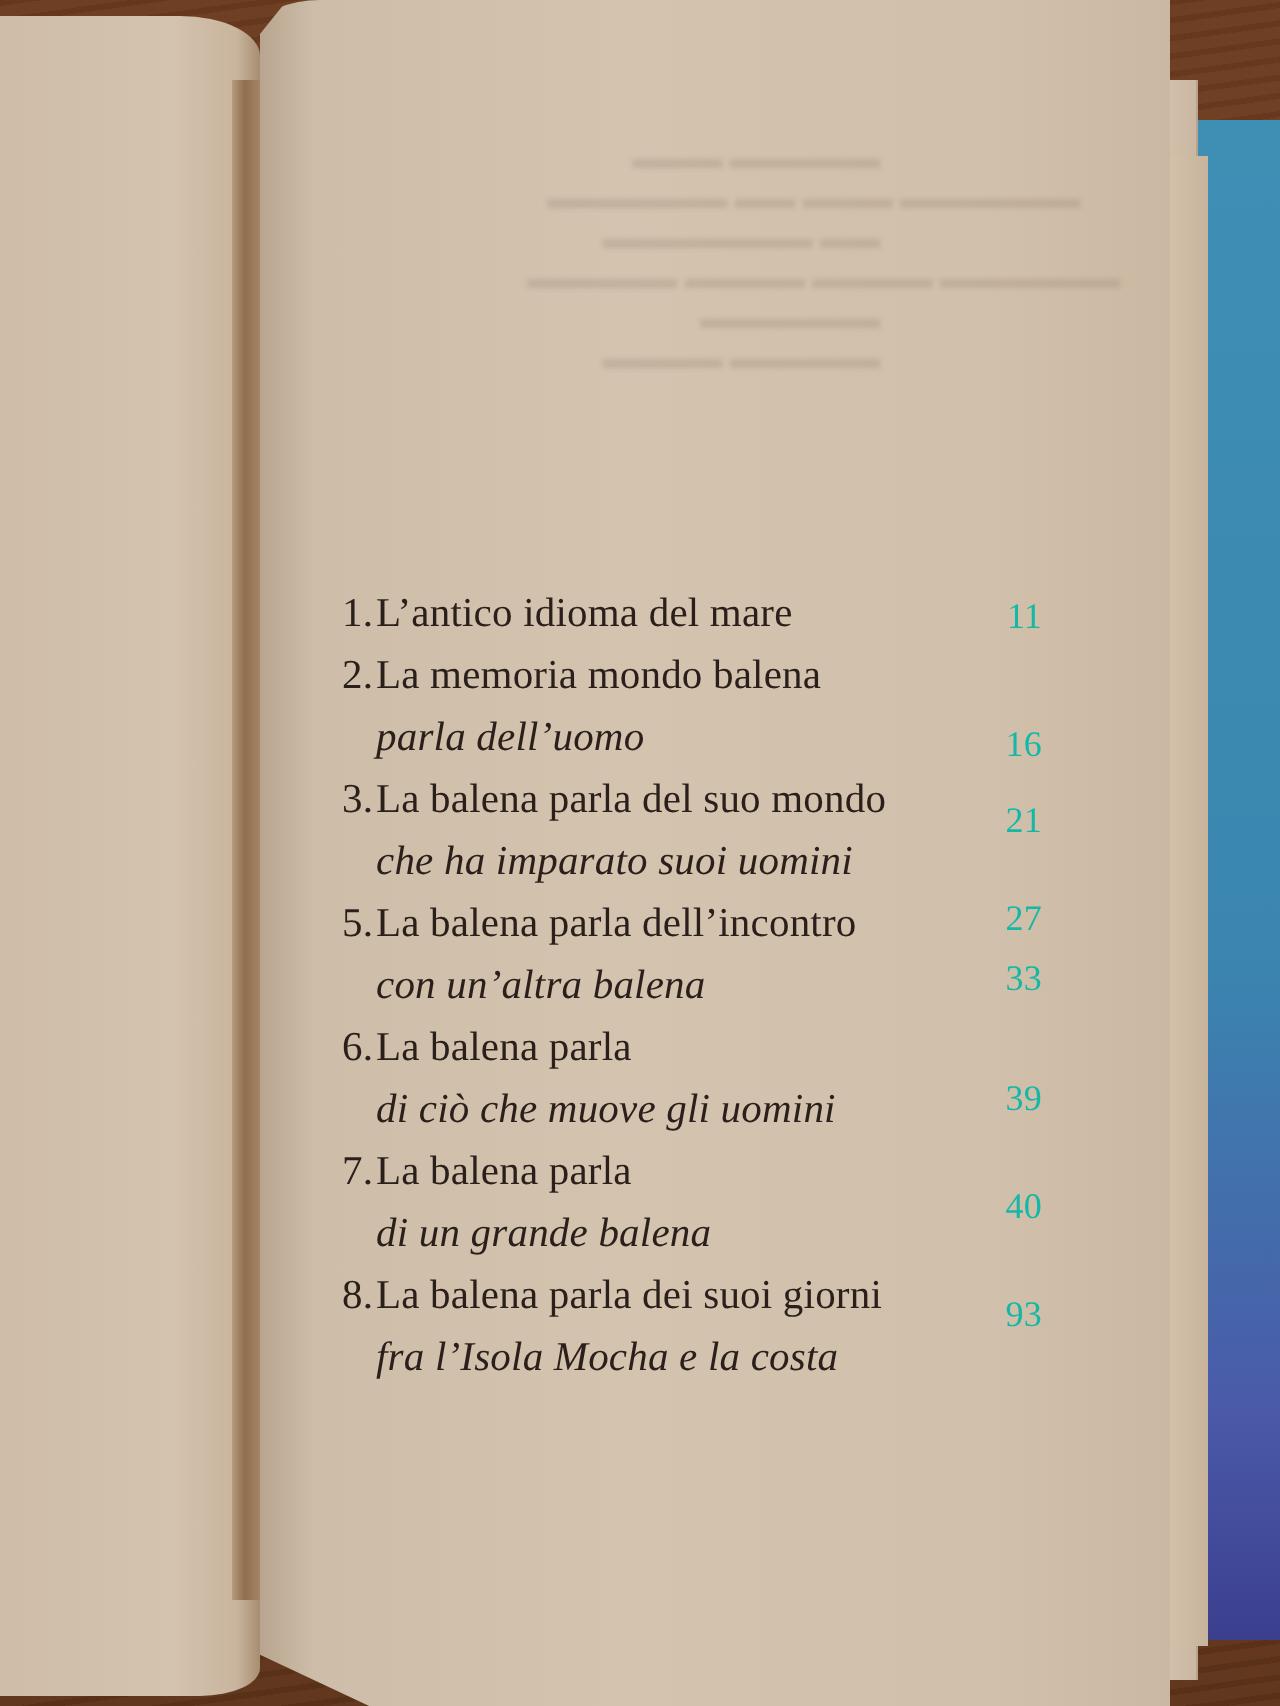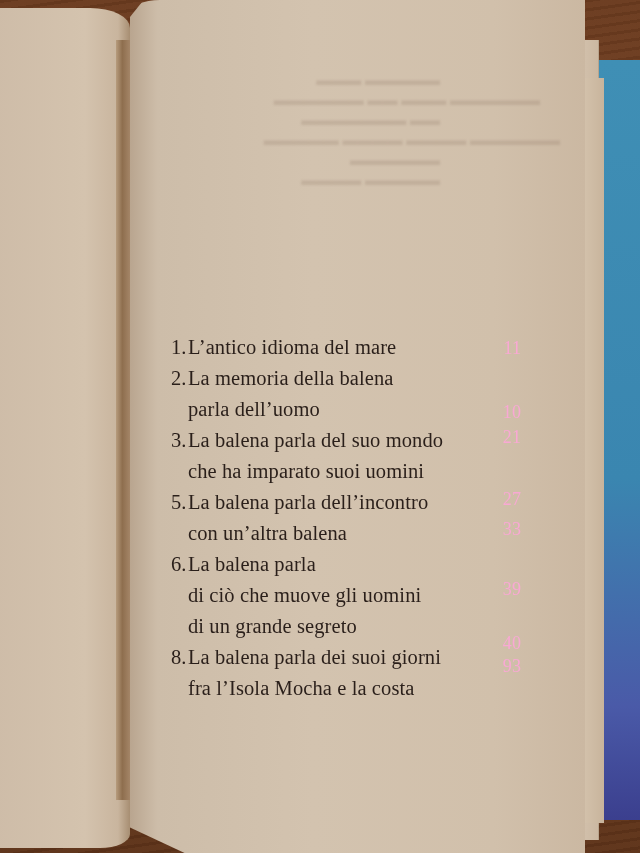--- a/index.html
+++ b/index.html
@@ -56,30 +56,29 @@
       transform: scaleX(-1);
       text-align: left;
     }
     .show-through div { white-space: nowrap; }
 
     .toc {
       position: absolute; left: 171px; top: 292px; width: 370px;
       color: #2a1f1a;
       font-size: 20.5px;
       letter-spacing: 0.1px;
-      margin-top: 40px;
     }
     .toc-entry { position: relative; }
     .toc-line {
       display: block; height: 31px; line-height: 31px; white-space: nowrap;
     }
     .toc-num { display: inline-block; width: 17px; }
-    .toc-indent { padding-left: 17px; }
+    .toc-indent { padding-left: 17px; font-style: italic; }
     .toc-page {
-      position: absolute; right: 20px; font-size: 18px; color: #f9a8d4;
+      position: absolute; right: 20px; font-size: 18px; color: #14b8a6;
     }
   </style>
 </head>
 <body>
 
 <div class="table-bg"></div>
 <div class="cover-right"></div>
 <div class="page-left"></div>
 <div class="gutter"></div>
 <div class="page-edge-1"></div>
@@ -96,49 +95,50 @@
 </div>
 
 <div class="toc">
 
   <div class="toc-entry">
     <span class="toc-line"><span class="toc-num">1.</span><span>L’antico idioma del mare</span></span>
     <span class="toc-page" style="top:6px">11</span>
   </div>
 
   <div class="toc-entry">
-    <span class="toc-line"><span class="toc-num">2.</span><span>La memoria della balena</span></span>
+    <span class="toc-line"><span class="toc-num">2.</span><span>La memoria mondo balena</span></span>
     <span class="toc-line toc-indent">parla dell’uomo</span>
-    <span class="toc-page" style="top:39px">10</span>
+    <span class="toc-page" style="top:39px">16</span>
   </div>
 
   <div class="toc-entry">
     <span class="toc-line"><span class="toc-num">3.</span><span>La balena parla del suo mondo</span></span>
-    <span class="toc-page" style="top:2px">21</span>
+    <span class="toc-page" style="top:15px">21</span>
   </div>
 
   <div class="toc-entry">
     <span class="toc-line toc-indent">che ha imparato suoi uomini</span>
     <span class="toc-page" style="top:33px">27</span>
   </div>
 
   <div class="toc-entry">
     <span class="toc-line"><span class="toc-num">5.</span><span>La balena parla dell’incontro</span></span>
     <span class="toc-line toc-indent">con un’altra balena</span>
     <span class="toc-page" style="top:32px">33</span>
   </div>
 
   <div class="toc-entry">
     <span class="toc-line"><span class="toc-num">6.</span><span>La balena parla</span></span>
     <span class="toc-line toc-indent">di ciò che muove gli uomini</span>
     <span class="toc-page" style="top:30px">39</span>
   </div>
 
   <div class="toc-entry">
-    <span class="toc-line toc-indent">di un grande segreto</span>
+    <span class="toc-line"><span class="toc-num">7.</span><span>La balena parla</span></span>
+    <span class="toc-line toc-indent">di un grande balena</span>
     <span class="toc-page" style="top:22px">40</span>
   </div>
 
   <div class="toc-entry">
     <span class="toc-line"><span class="toc-num">8.</span><span>La balena parla dei suoi giorni</span></span>
     <span class="toc-line toc-indent">fra l’Isola Mocha e la costa</span>
     <span class="toc-page" style="top:14px">93</span>
   </div>
 </div>
 

